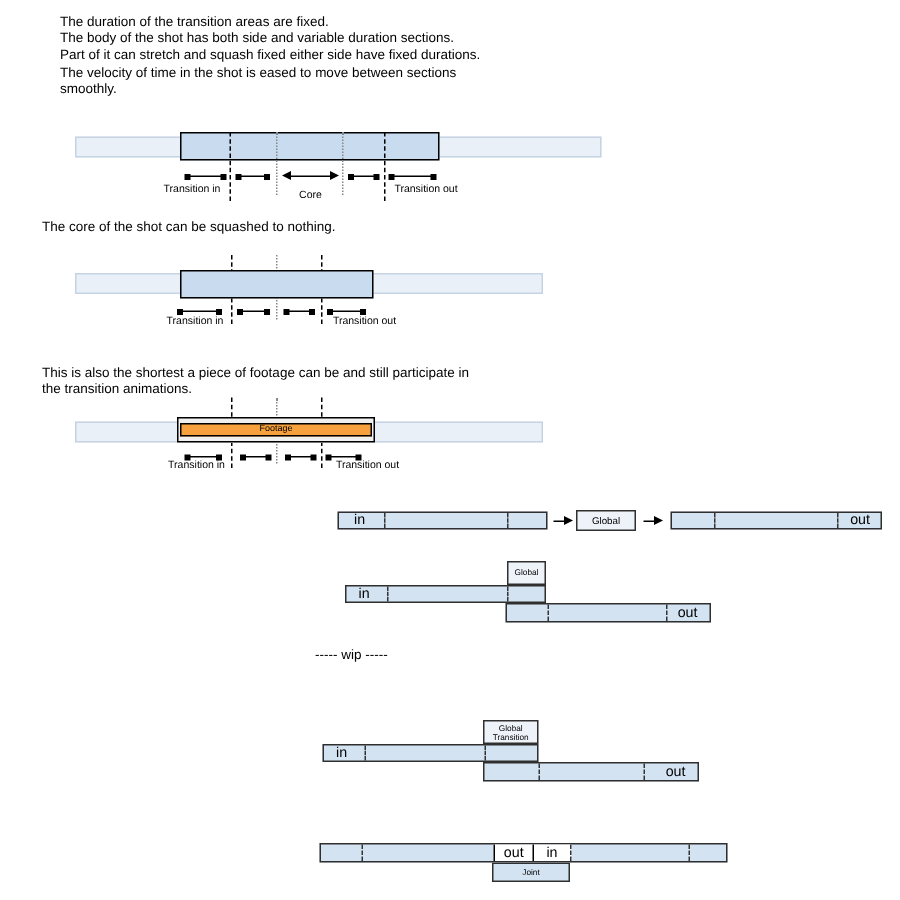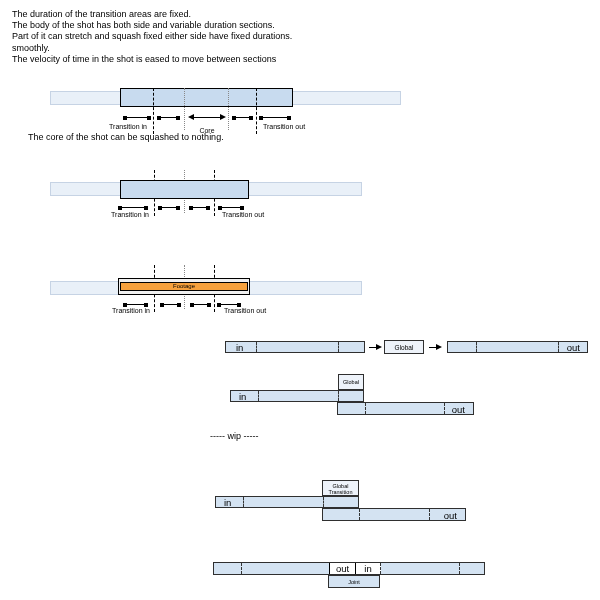--- a/index.html
+++ b/index.html
@@ -31,26 +31,26 @@
   .tinybox{position:absolute;background:var(--labelBox);border:1px solid var(--barBorder);box-sizing:border-box;
            text-align:center;overflow:hidden;}
   .cell{position:absolute;top:0;bottom:0;background:#fff;box-sizing:border-box;
         display:flex;align-items:center;justify-content:center;font-size:9.5px;}
 </style>
 </head>
 <body>
 
 <div id="page">
 
-  <div class="para" style="left:12px;top:9px">
+  <div class="para" style="left:40px;top:9px">
     <div>The duration of the transition areas are fixed.</div>
     <div>The body of the shot has both side and variable duration sections.</div>
     <div>Part of it can stretch and squash fixed either side have fixed durations.</div>
+    <div>The velocity of time in the shot is eased to move between sections</div>
     <div>smoothly.</div>
-    <div>The velocity of time in the shot is eased to move between sections</div>
   </div>
 
   <div class="track" style="left:50px;top:91px;width:351px;height:14px"></div>
   <div class="shot" style="left:120px;top:88px;width:173px;height:19px"></div>
   <div class="vdash" style="left:153px;top:88px;height:46px"></div>
   <div class="vdot" style="left:184px;top:88px;height:42px"></div>
   <div class="vdot" style="left:228px;top:88px;height:42px"></div>
   <div class="vdash" style="left:256px;top:88px;height:46px"></div>
   <div class="seg" style="left:123px;top:115px;width:28px">
       <i class="sq l"></i>
@@ -69,21 +69,21 @@
       <i class="sq r"></i>
     </div>
   <div class="seg" style="left:259px;top:115px;width:32px">
       <i class="sq l"></i>
       <i class="sq r"></i>
     </div>
   <div class="lbl" style="left:101px;width:54px;top:123px">Transition in</div>
   <div class="lbl" style="left:186px;width:42px;top:127px">Core</div>
   <div class="lbl" style="left:256px;width:56px;top:123px">Transition out</div>
 
-  <div class="para" style="left:28px;top:132px">The core of the shot can be squashed to nothing.</div>
+  <div class="para" style="left:28px;top:146px">The core of the shot can be squashed to nothing.</div>
 
   <div class="vdash" style="left:154px;top:170px;height:46px"></div>
   <div class="vdot" style="left:184px;top:170px;height:43px"></div>
   <div class="vdash" style="left:214px;top:170px;height:46px"></div>
   <div class="track" style="left:50px;top:182px;width:312px;height:14px"></div>
   <div class="shot" style="left:120px;top:180px;width:129px;height:19px"></div>
   <div class="seg" style="left:118px;top:205px;width:30px">
       <i class="sq l"></i>
       <i class="sq r"></i>
     </div>
@@ -95,20 +95,24 @@
       <i class="sq l"></i>
       <i class="sq r"></i>
     </div>
   <div class="seg" style="left:218px;top:205px;width:26px">
       <i class="sq l"></i>
       <i class="sq r"></i>
     </div>
   <div class="lbl" style="left:103px;width:54px;top:211px">Transition in</div>
   <div class="lbl" style="left:215px;width:56px;top:211px">Transition out</div>
 
+  <div class="para" style="left:28px;top:243px">
+    <div>This is also the shortest a piece of footage can be and still participate in</div>
+    <div>the transition animations.</div>
+  </div>
 
   <div class="vdash" style="left:154px;top:265px;height:47px"></div>
   <div class="vdot" style="left:184px;top:265px;height:44px"></div>
   <div class="vdash" style="left:214px;top:265px;height:47px"></div>
   <div class="track" style="left:50px;top:281px;width:312px;height:14px"></div>
   <div class="frame" style="left:118px;top:278px;width:132px;height:17px"></div>
   <div class="footage" style="left:120px;top:282px;width:128px;height:9px">Footage</div>
   <div class="seg" style="left:123px;top:302px;width:25px">
       <i class="sq l"></i>
       <i class="sq r"></i>

